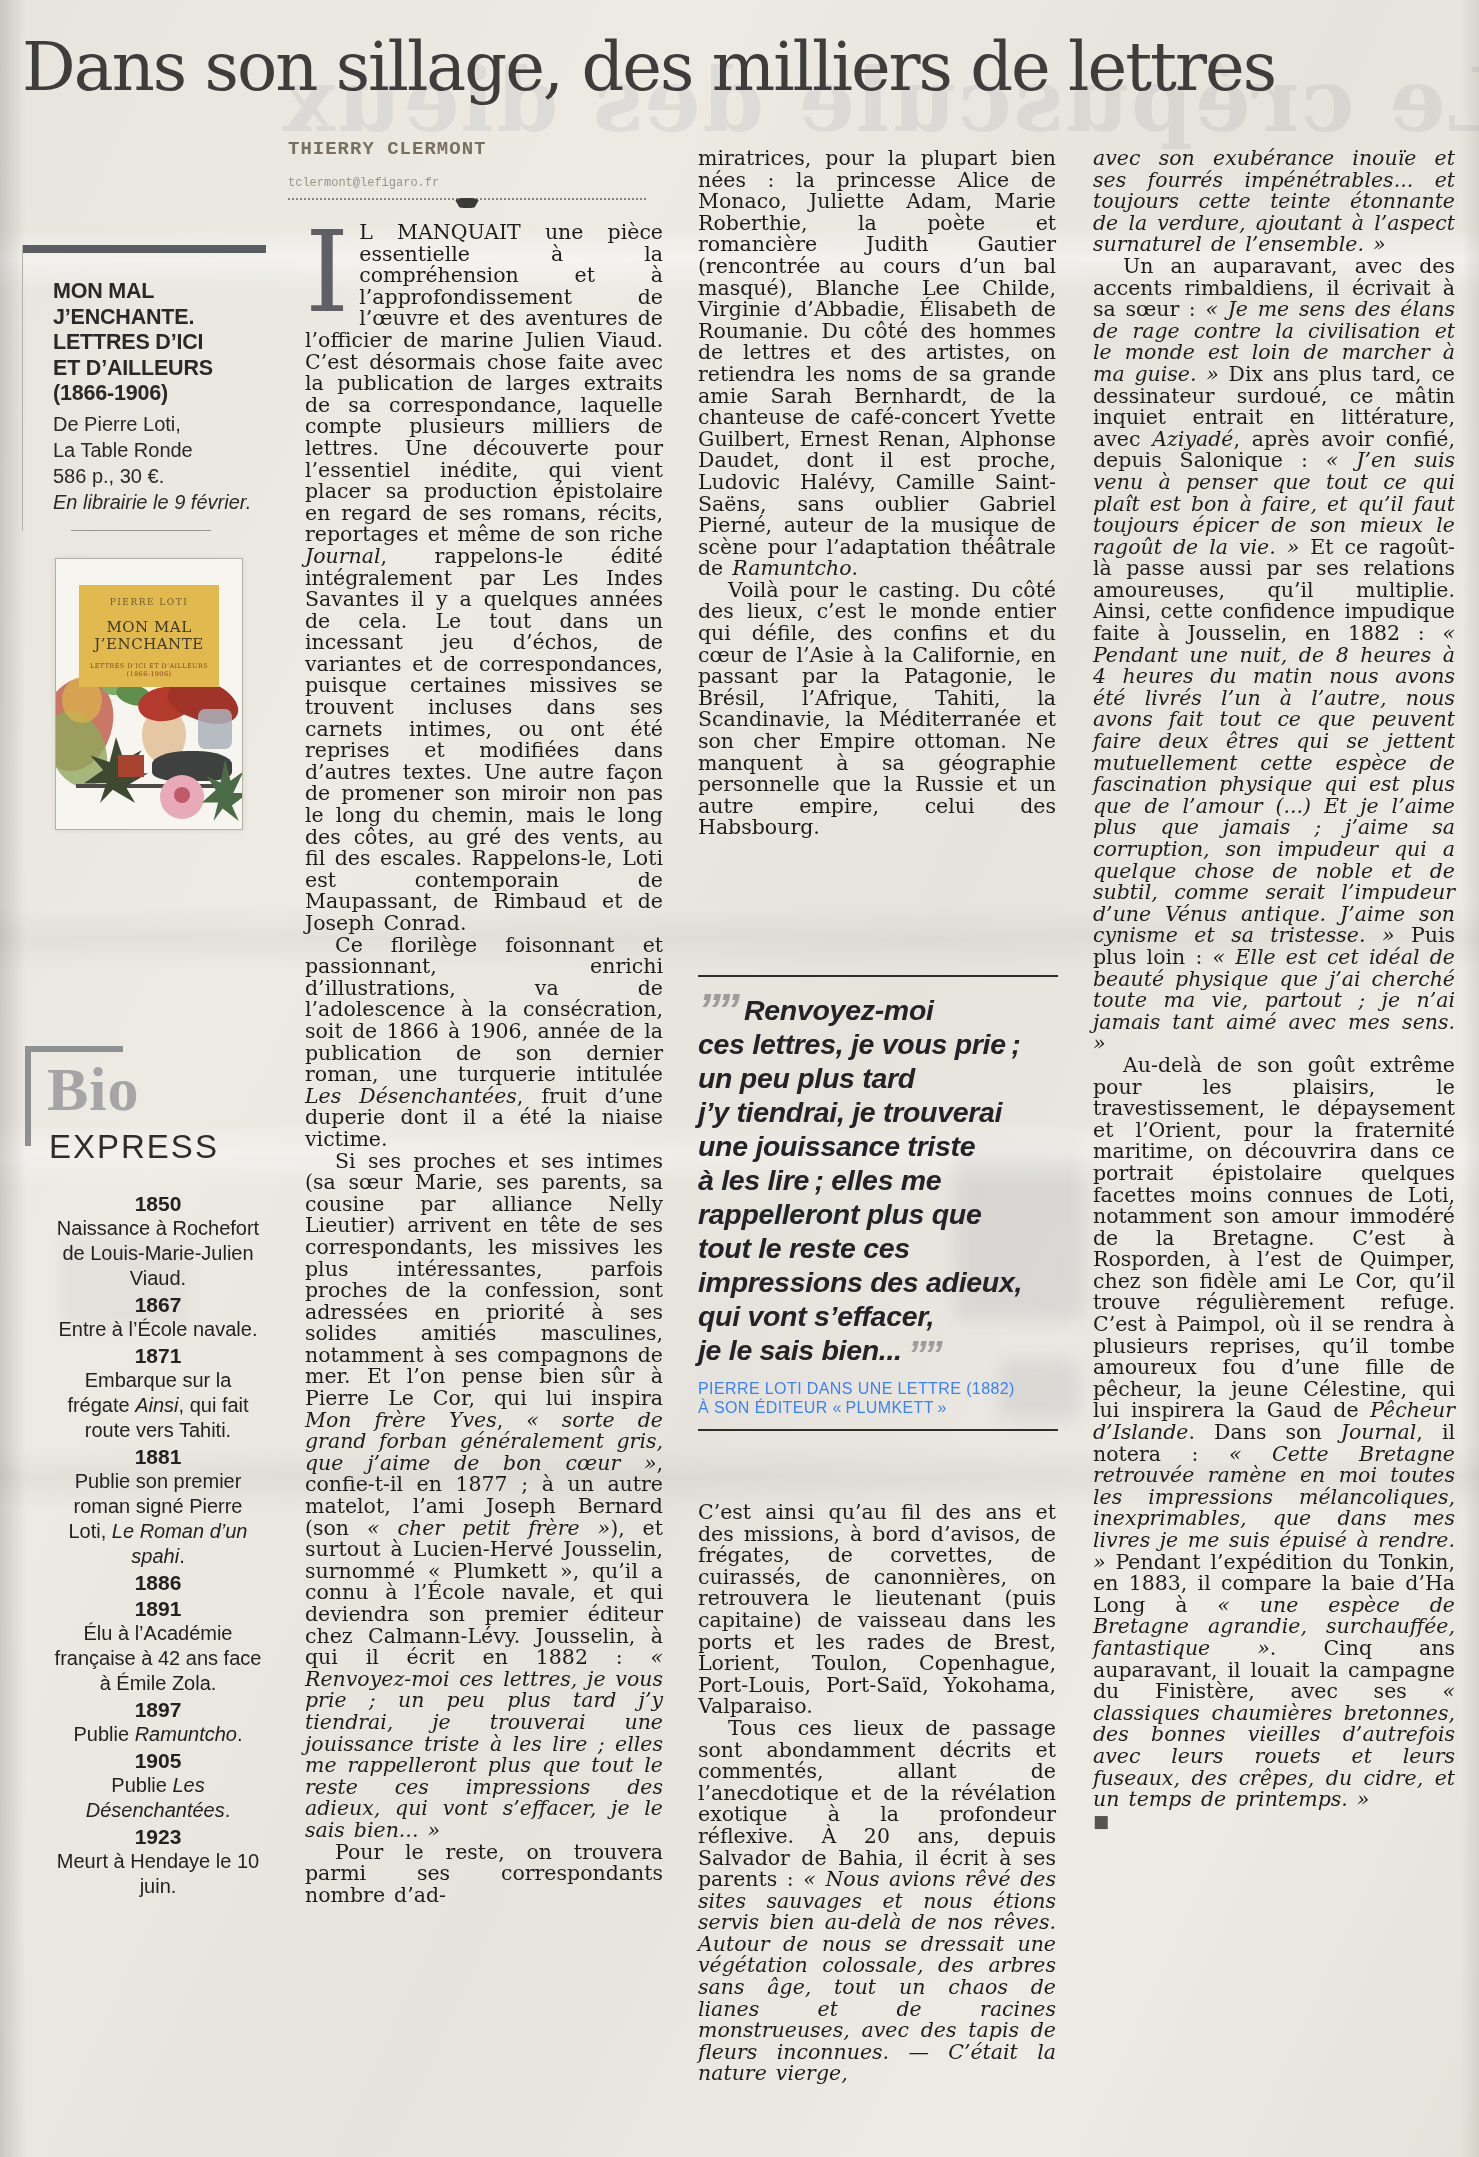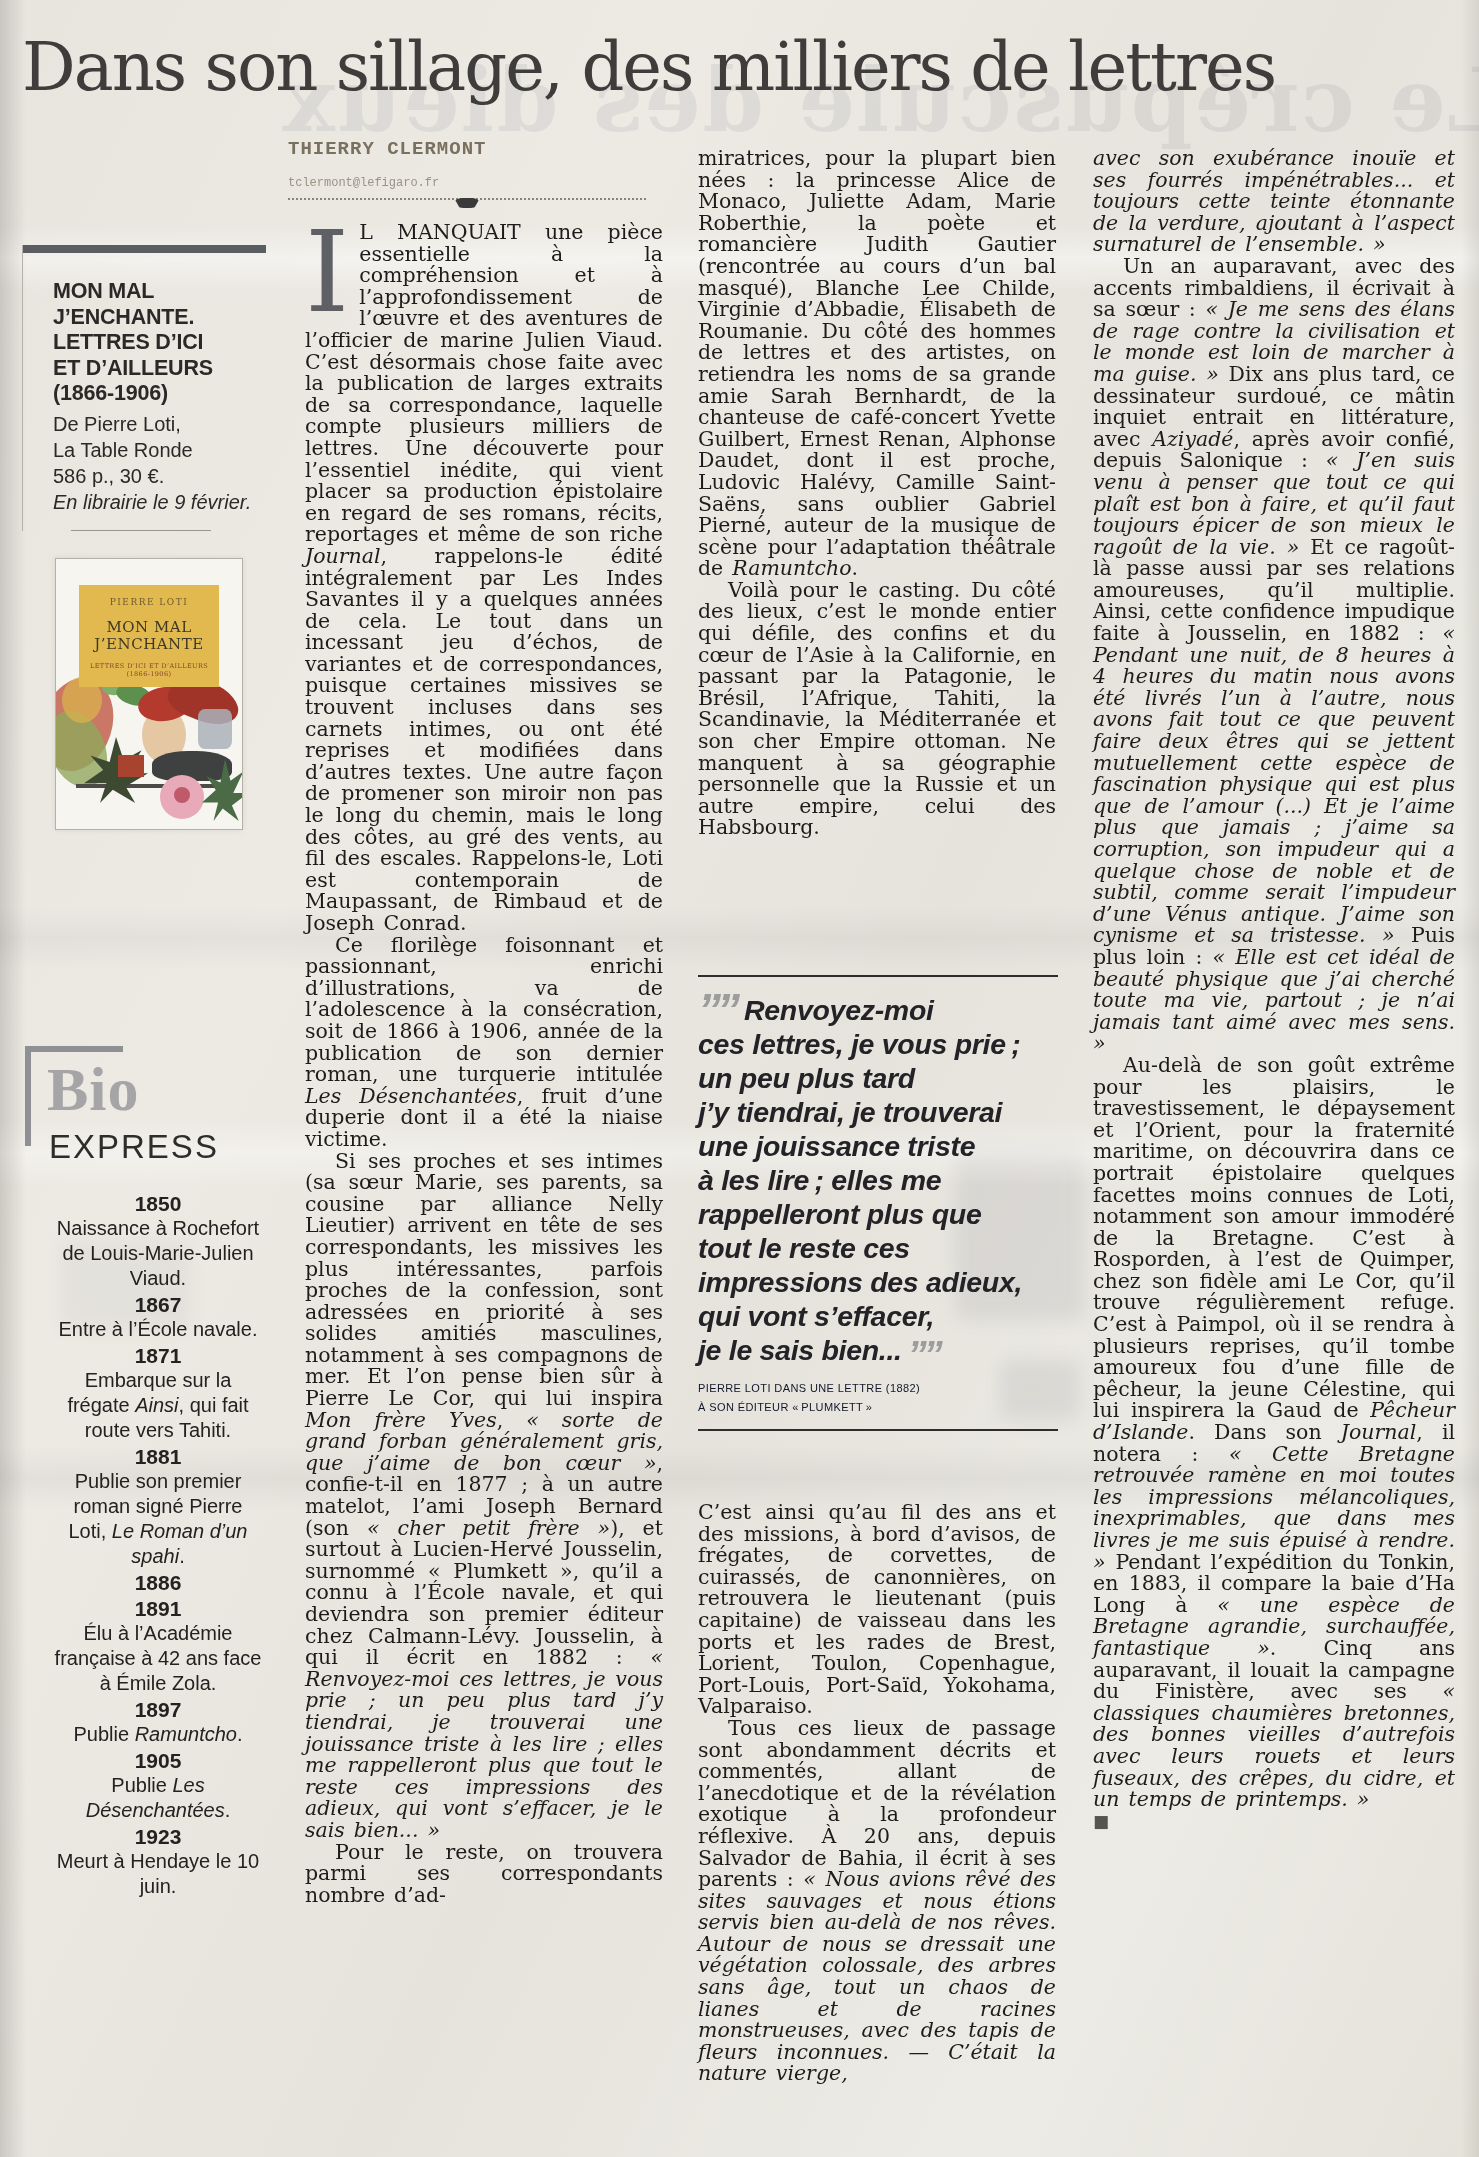--- a/index.html
+++ b/index.html
@@ -46,21 +46,21 @@
   #col2a{left:698px;top:148px;}
   #col3{left:1093px;top:148px;width:362px;height:2009px;}
 
   
   .quote-block{position:absolute;left:698px;top:975px;width:360px;
     font-family:"Liberation Sans",sans-serif;}
   .quote-block .toprule{border-top:2px solid #2e2d2b;margin-bottom:16px;}
   .quote-text{font-weight:bold;font-size:28.5px;line-height:34px;letter-spacing:-.3px;color:#232227;}
   .qo{color:#9d9d9d;font-size:46px;line-height:20px;vertical-align:-6px;letter-spacing:-4px;margin-right:8px;}
   .qc{color:#9d9d9d;font-size:38px;line-height:20px;vertical-align:-8px;letter-spacing:-3px;margin-left:6px;}
-  .quote-attrib{margin-top:12px;font-size:11px;letter-spacing:.4px;color:#0f172a;line-height:19px;}
+  .quote-attrib{margin-top:12px;font-size:16px;letter-spacing:.4px;color:#3b82f6;line-height:19px;}
   .quote-block .botrule{border-bottom:2px solid #2e2d2b;margin-top:12px;}
   #col2b{left:698px;top:1502px;height:655px;}
   .endmark{color:#55544f;font-size:17px;}
 
   
   .book-box{position:absolute;left:22px;top:245px;width:243px;
     border-left:1px solid #b7b2a8;font-family:"Liberation Sans",sans-serif;color:#2a2927;}
   .book-box .topbar{height:8px;background:#5a5e63;}
   .book-box .inner{padding:26px 0 0 30px;}
   .book-title{font-weight:bold;font-size:21.5px;line-height:25.5px;letter-spacing:-.2px;}

